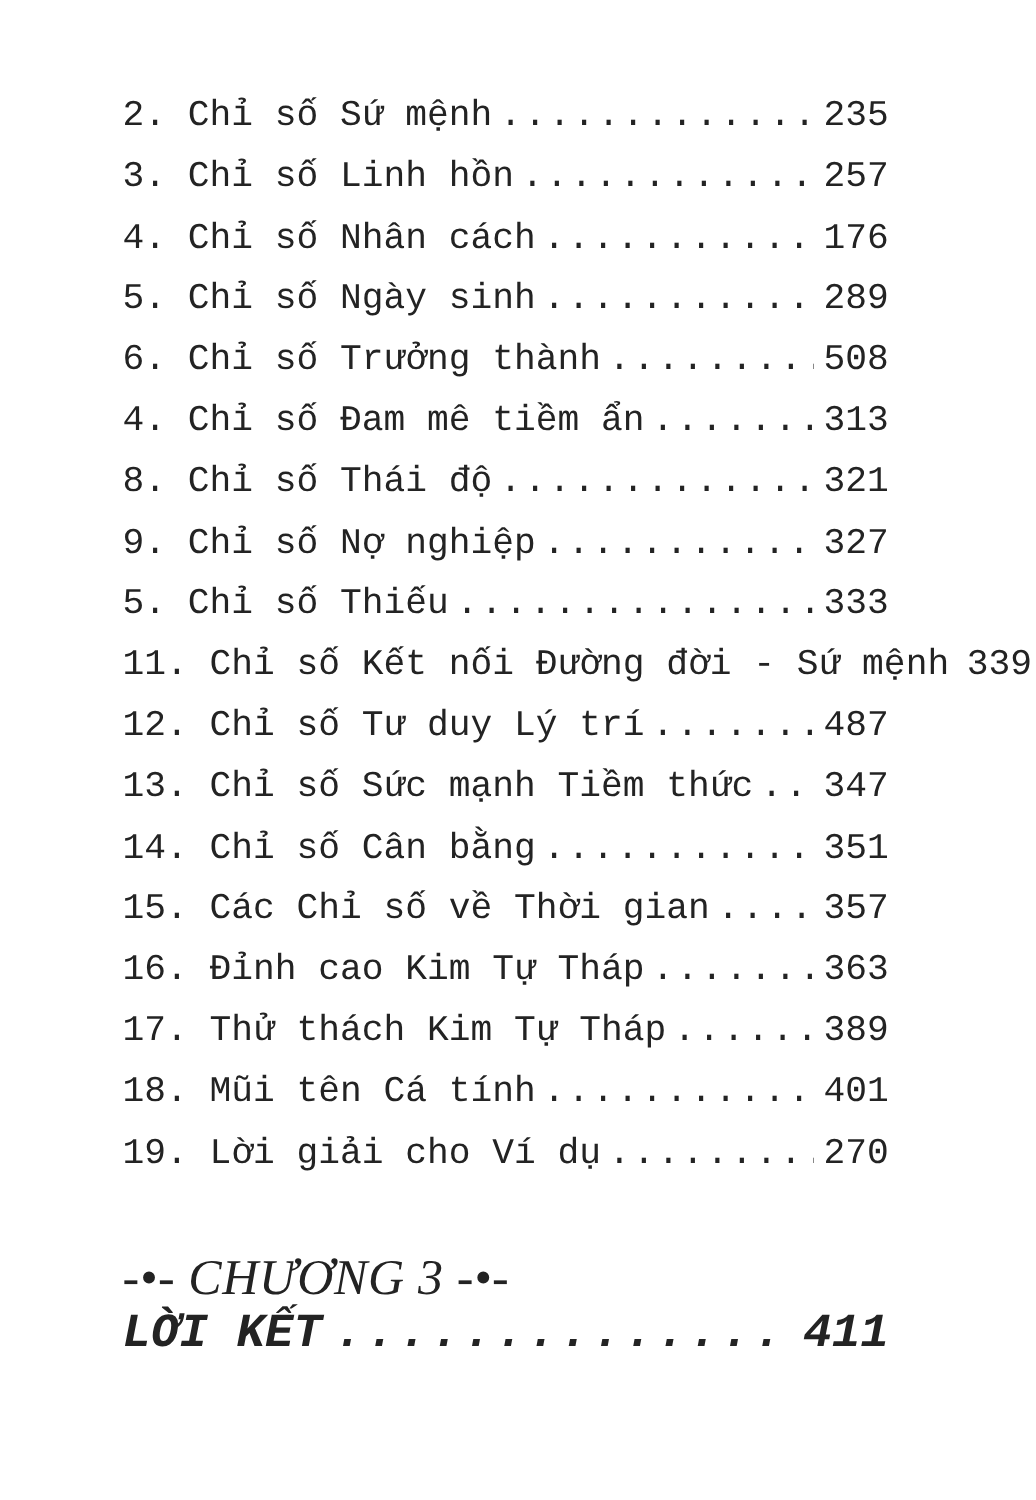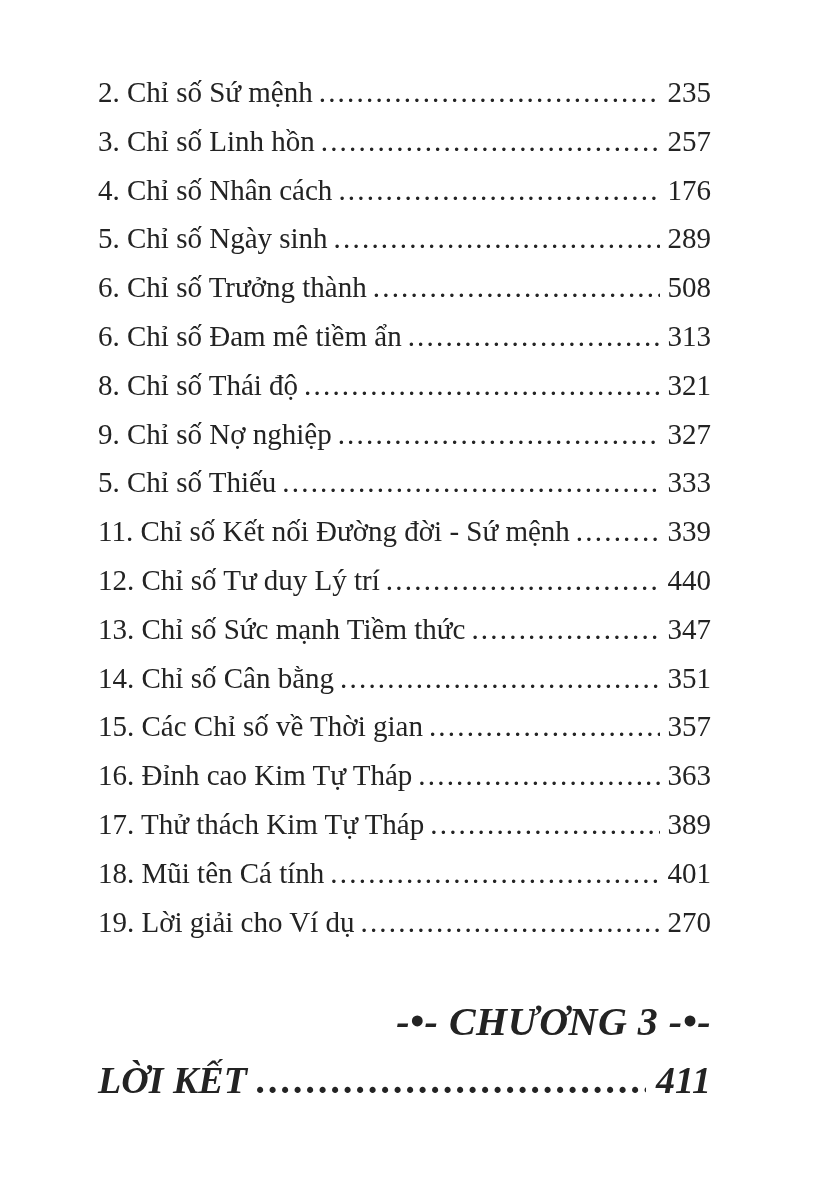--- a/index.html
+++ b/index.html
@@ -20,20 +20,21 @@
     height: 1200px;
     padding: 76px 118px 0 98px;
     background: #ffffff;
   }
   .toc-row {
     display: flex;
     align-items: baseline;
     height: 48.8px;
     font-size: 29px;
     white-space: nowrap;
+    font-family: Liberation Mono, monospace;
   }
   .toc-row .label {
     flex: 0 0 auto;
   }
   .toc-row .dots {
     flex: 1 1 auto;
     overflow: hidden;
     white-space: nowrap;
     letter-spacing: 2.2px;
     margin: 0 8px 0 6px;
@@ -41,28 +42,26 @@
   }
   .toc-row .pagenum {
     flex: 0 0 auto;
     text-align: center;
   }
   .chapter-block {
     margin-top: 44px;
   }
   .chapter-heading {
     font-size: 40px;
-    font-weight: bold;
+    font-weight: normal;
     font-style: italic;
     letter-spacing: 0.5px;
     line-height: 1.2;
-    text-align: right;
   }
   .chapter-row {
-    margin-top: 12px;
     font-size: 38px;
     font-weight: bold;
     font-style: italic;
   }
   .chapter-row .dots {
     letter-spacing: 3px;
     margin: 0 10px 0 10px;
   }
 </style>
 </head>
@@ -90,21 +89,21 @@
       <span class="label">5. Chỉ số Ngày sinh</span>
       <span class="dots" aria-hidden="true">............................................................................................................................................</span>
       <span class="pagenum">289</span>
     </div>
     <div class="toc-row">
       <span class="label">6. Chỉ số Trưởng thành</span>
       <span class="dots" aria-hidden="true">............................................................................................................................................</span>
       <span class="pagenum">508</span>
     </div>
     <div class="toc-row">
-      <span class="label">6. Chỉ số Đam mê tiềm ẩn</span>
+      <span class="label">4. Chỉ số Đam mê tiềm ẩn</span>
       <span class="dots" aria-hidden="true">............................................................................................................................................</span>
       <span class="pagenum">313</span>
     </div>
     <div class="toc-row">
       <span class="label">8. Chỉ số Thái độ</span>
       <span class="dots" aria-hidden="true">............................................................................................................................................</span>
       <span class="pagenum">321</span>
     </div>
     <div class="toc-row">
       <span class="label">9. Chỉ số Nợ nghiệp</span>
@@ -117,21 +116,21 @@
       <span class="pagenum">333</span>
     </div>
     <div class="toc-row">
       <span class="label">11. Chỉ số Kết nối Đường đời - Sứ mệnh</span>
       <span class="dots" aria-hidden="true">............................................................................................................................................</span>
       <span class="pagenum">339</span>
     </div>
     <div class="toc-row">
       <span class="label">12. Chỉ số Tư duy Lý trí</span>
       <span class="dots" aria-hidden="true">............................................................................................................................................</span>
-      <span class="pagenum">440</span>
+      <span class="pagenum">487</span>
     </div>
     <div class="toc-row">
       <span class="label">13. Chỉ số Sức mạnh Tiềm thức</span>
       <span class="dots" aria-hidden="true">............................................................................................................................................</span>
       <span class="pagenum">347</span>
     </div>
     <div class="toc-row">
       <span class="label">14. Chỉ số Cân bằng</span>
       <span class="dots" aria-hidden="true">............................................................................................................................................</span>
       <span class="pagenum">351</span>

